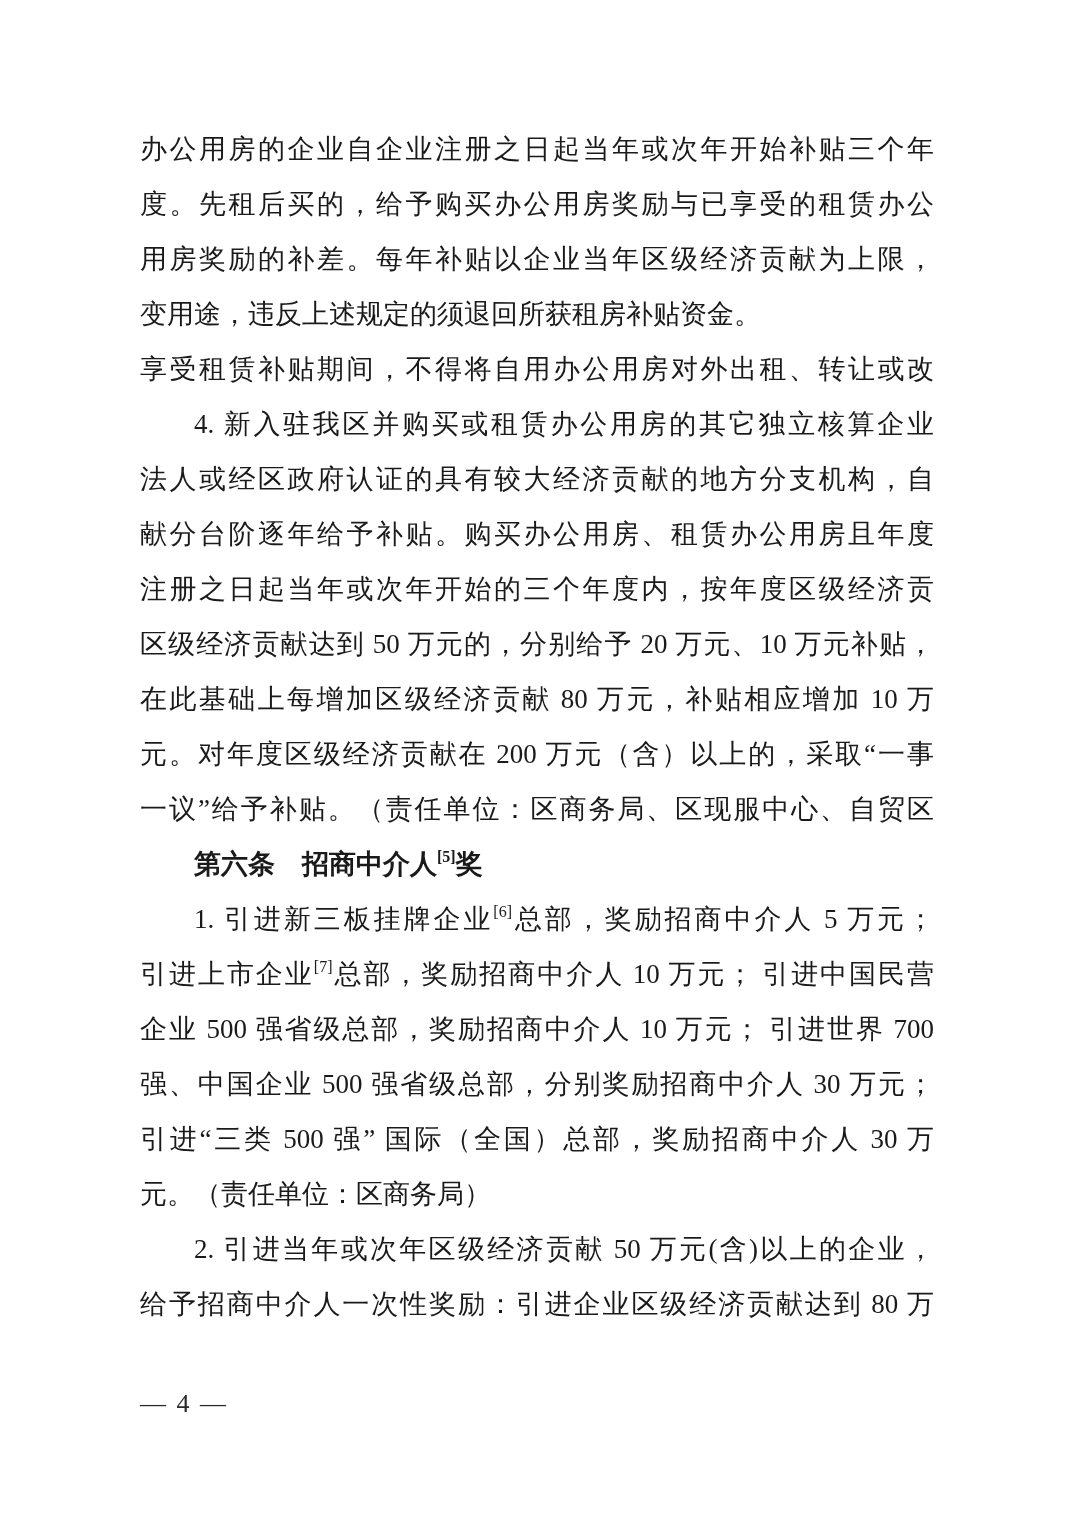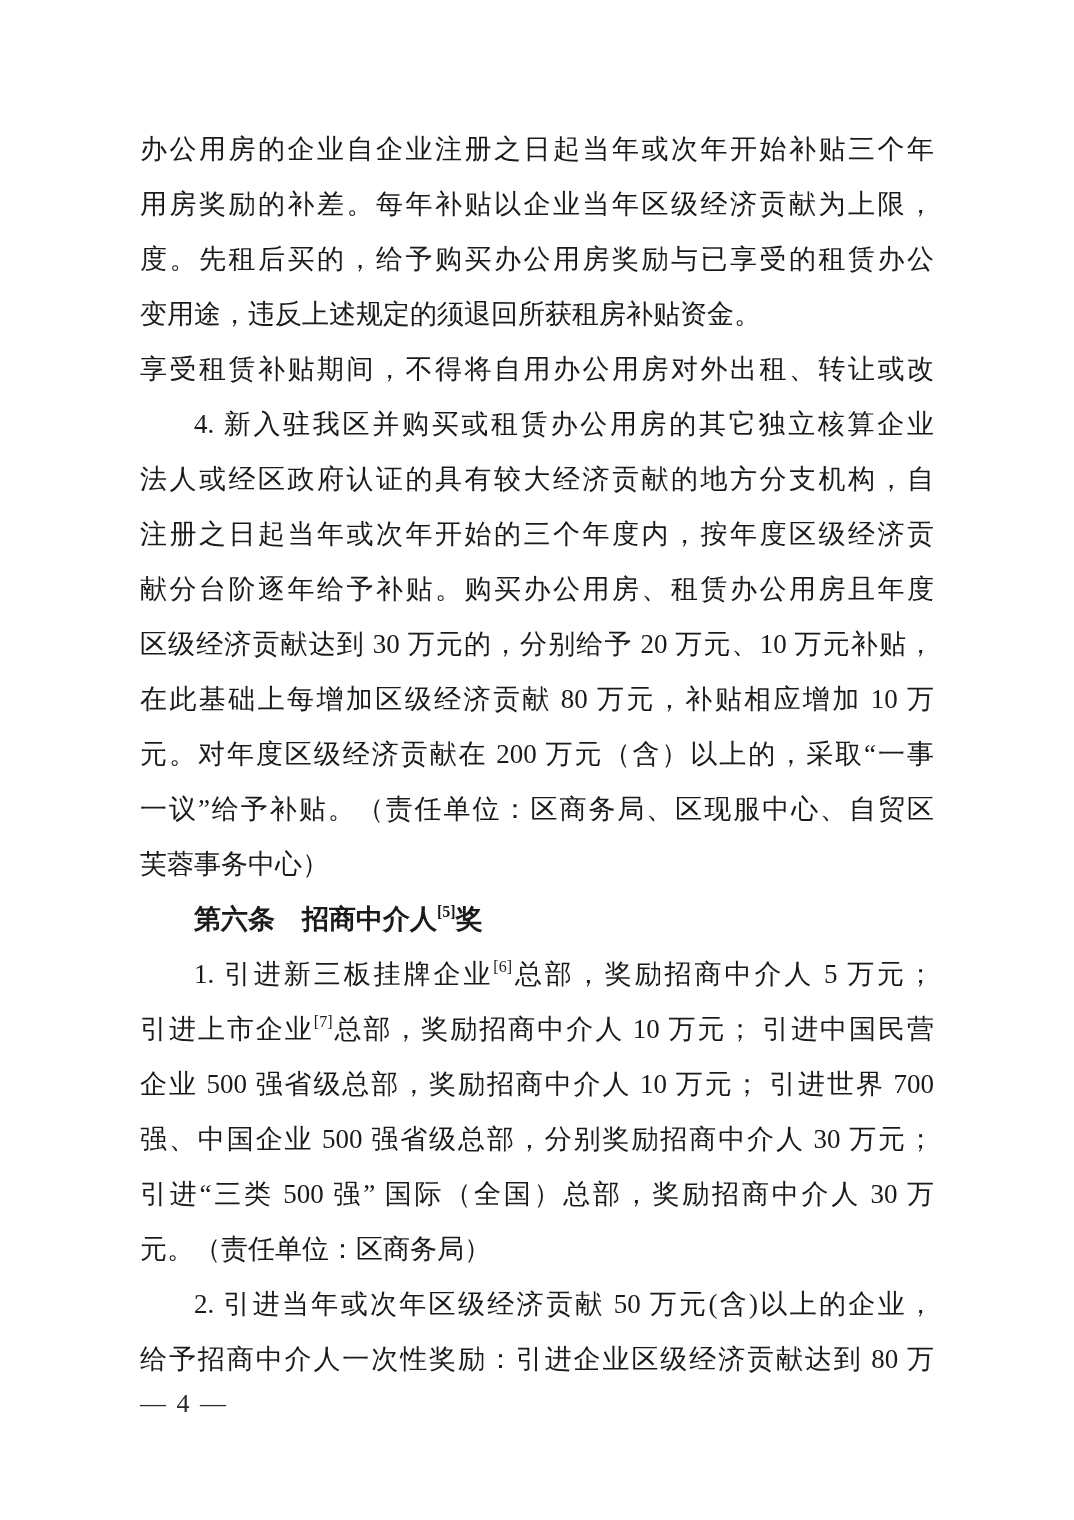--- a/index.html
+++ b/index.html
@@ -58,35 +58,34 @@
     color: #2a2a2a;
   }
 </style>
 </head>
 <body>
 
 <div class="page" style="background: rgb(255, 255, 255); color: rgb(26, 26, 26);">
   <div class="text-block" id="text-block">
       <div class="block">
         <div class="line">办公用房的企业自企业注册之日起当年或次年开始补贴三个年</div>
+        <div class="line">度。先租后买的，给予购买办公用房奖励与已享受的租赁办公</div>
         <div class="line">用房奖励的补差。每年补贴以企业当年区级经济贡献为上限，</div>
-        <div class="line">度。先租后买的，给予购买办公用房奖励与已享受的租赁办公</div>
         <div class="line flush">变用途，违反上述规定的须退回所获租房补贴资金。</div>
         <div class="line">享受租赁补贴期间，不得将自用办公用房对外出租、转让或改</div>
       </div>
       <div class="block">
         <div class="line indent">4. 新入驻我区并购买或租赁办公用房的其它独立核算企业</div>
         <div class="line">法人或经区政府认证的具有较大经济贡献的地方分支机构，自</div>
+        <div class="line">献分台阶逐年给予补贴。购买办公用房、租赁办公用房且年度</div>
         <div class="line">注册之日起当年或次年开始的三个年度内，按年度区级经济贡</div>
-        <div class="line">献分台阶逐年给予补贴。购买办公用房、租赁办公用房且年度</div>
-        <div class="line">区级经济贡献达到 30 万元的，分别给予 20 万元、10 万元补贴，</div>
+        <div class="line">区级经济贡献达到 50 万元的，分别给予 20 万元、10 万元补贴，</div>
         <div class="line">在此基础上每增加区级经济贡献 80 万元，补贴相应增加 10 万</div>
         <div class="line">元。对年度区级经济贡献在 200 万元（含）以上的，采取“一事</div>
         <div class="line">一议”给予补贴。（责任单位：区商务局、区现服中心、自贸区</div>
-        <div class="line flush">芙蓉事务中心）</div>
       </div>
       <div class="block heading">
         <div class="line indent flush">第六条　招商中介人<sup class="fnote">[5]</sup>奖</div>
       </div>
       <div class="block">
         <div class="line indent">1. 引进新三板挂牌企业<sup class="fnote">[6]</sup>总部，奖励招商中介人 5 万元；</div>
         <div class="line">引进上市企业<sup class="fnote">[7]</sup>总部，奖励招商中介人 10 万元； 引进中国民营</div>
         <div class="line">企业 500 强省级总部，奖励招商中介人 10 万元； 引进世界 700</div>
         <div class="line">强、中国企业 500 强省级总部，分别奖励招商中介人 30 万元；</div>
         <div class="line">引进“三类 500 强” 国际（全国）总部，奖励招商中介人 30 万</div>

